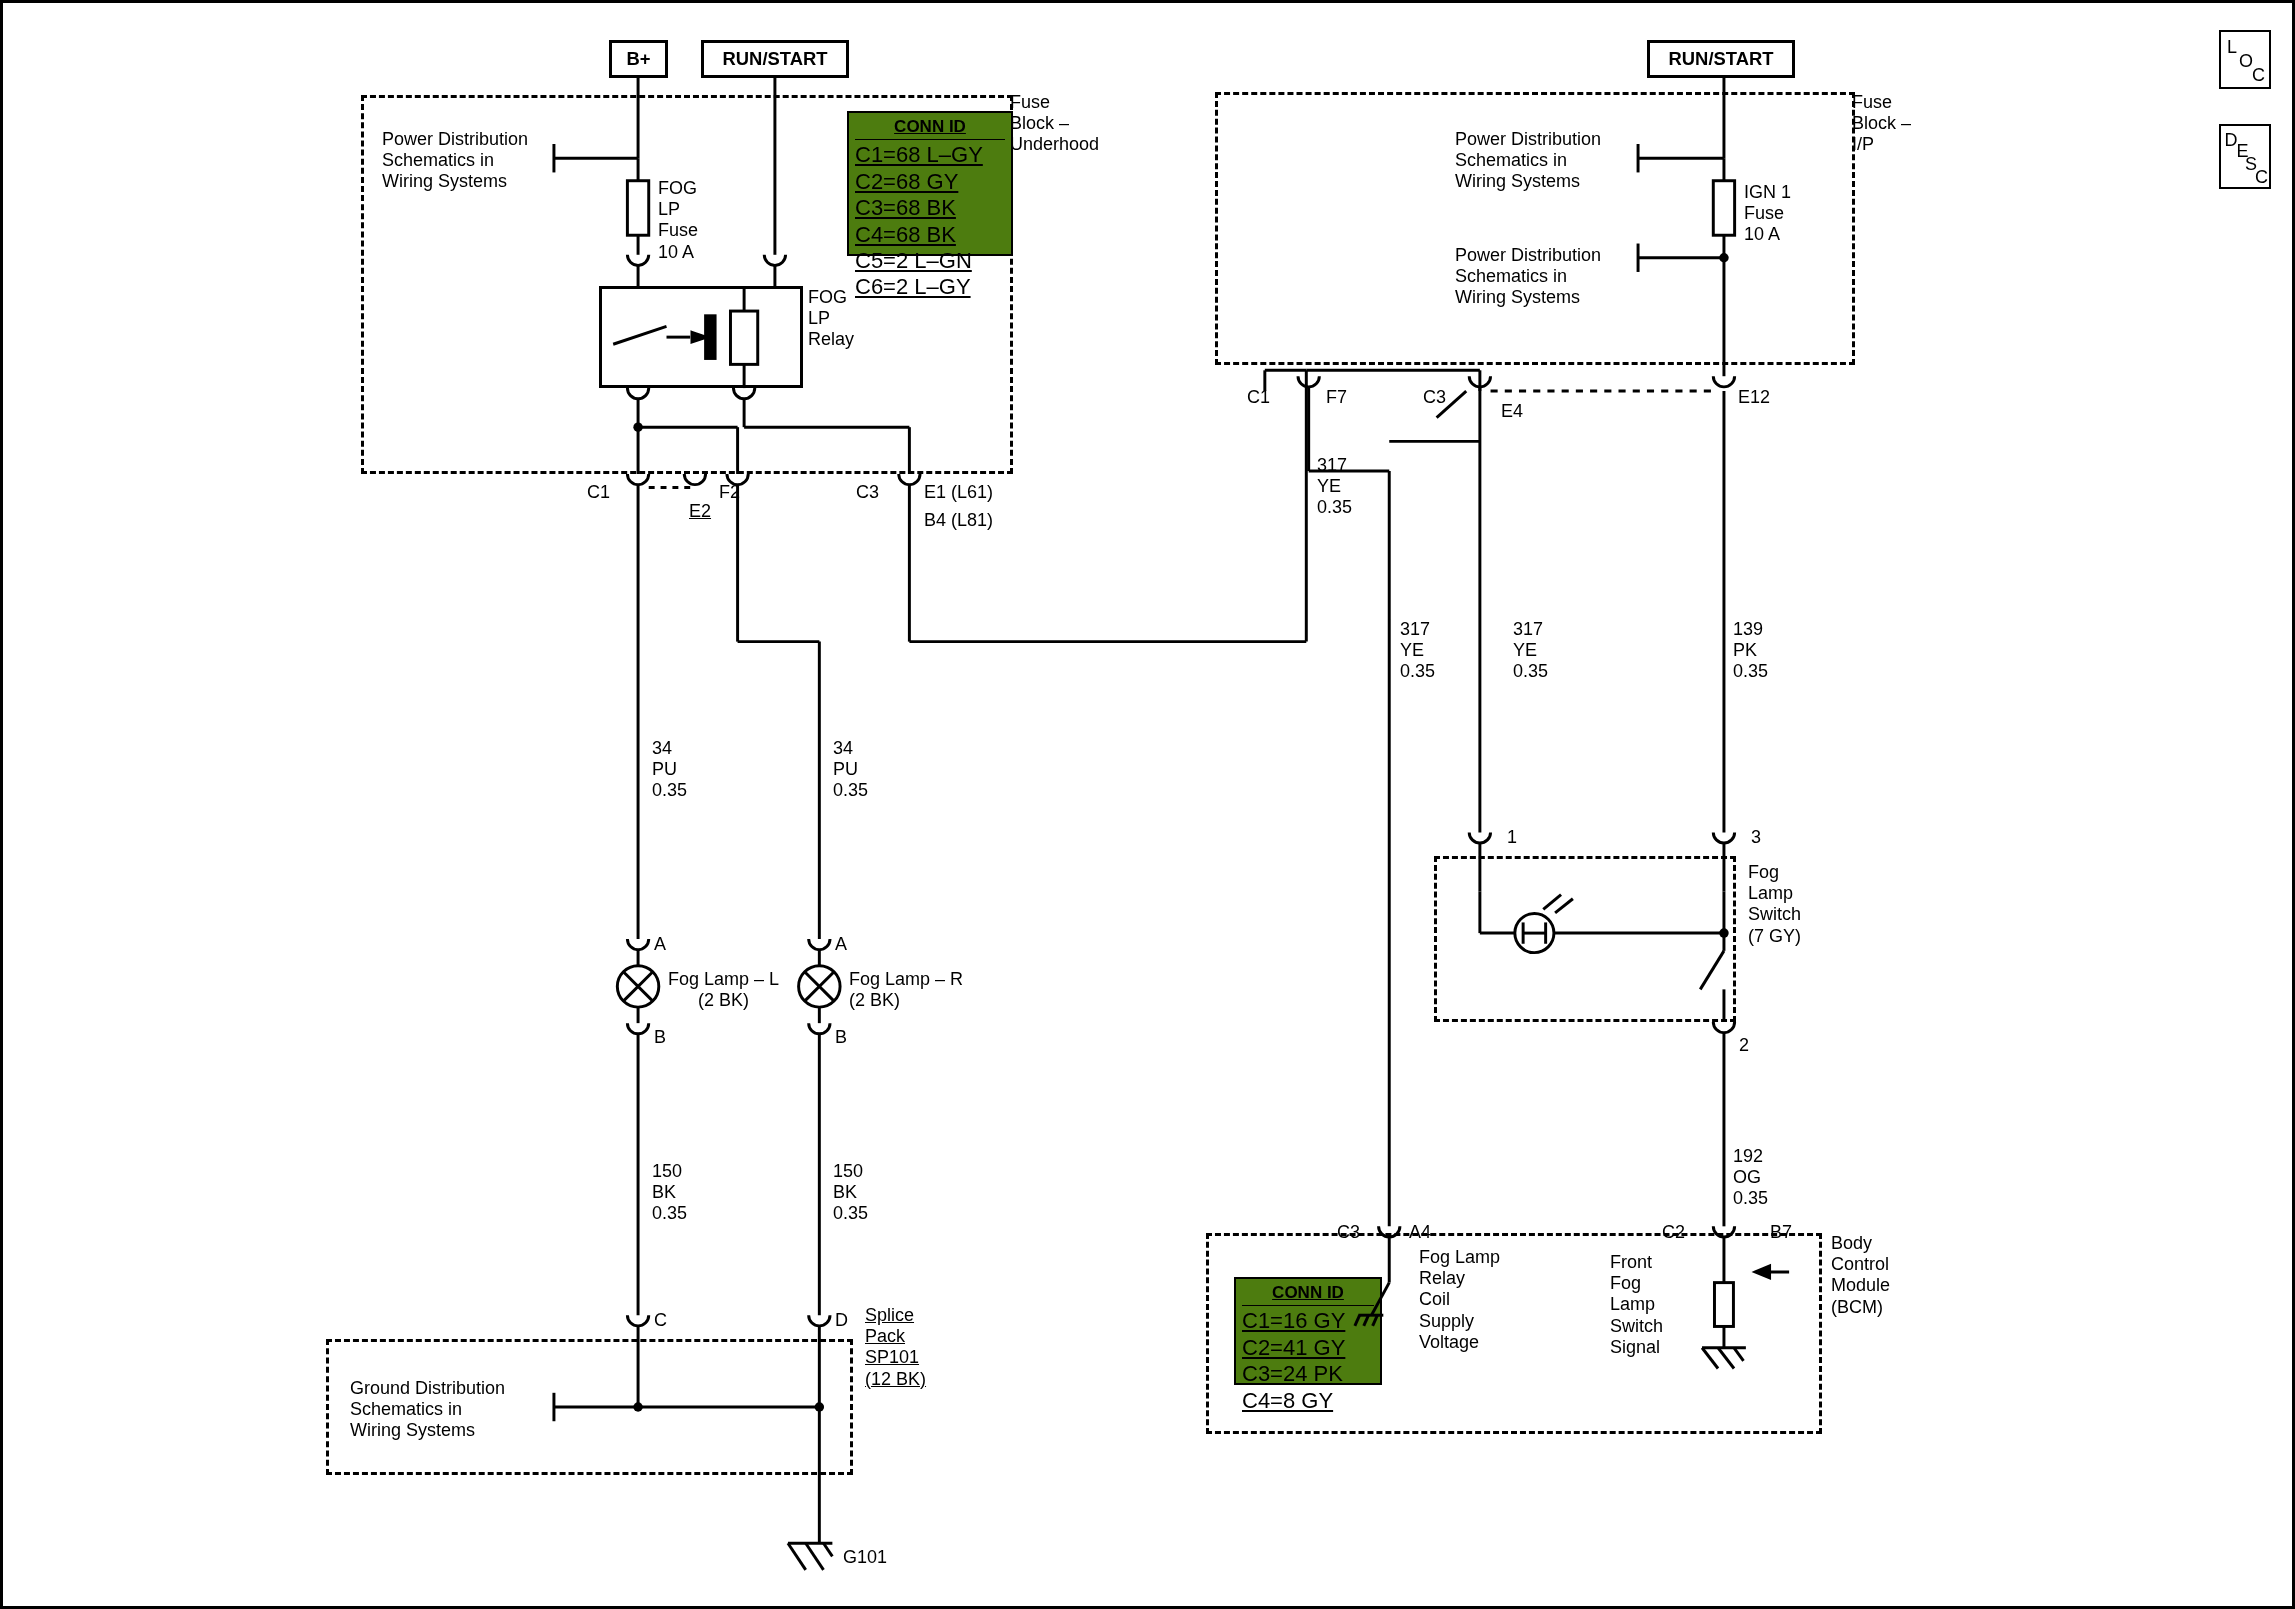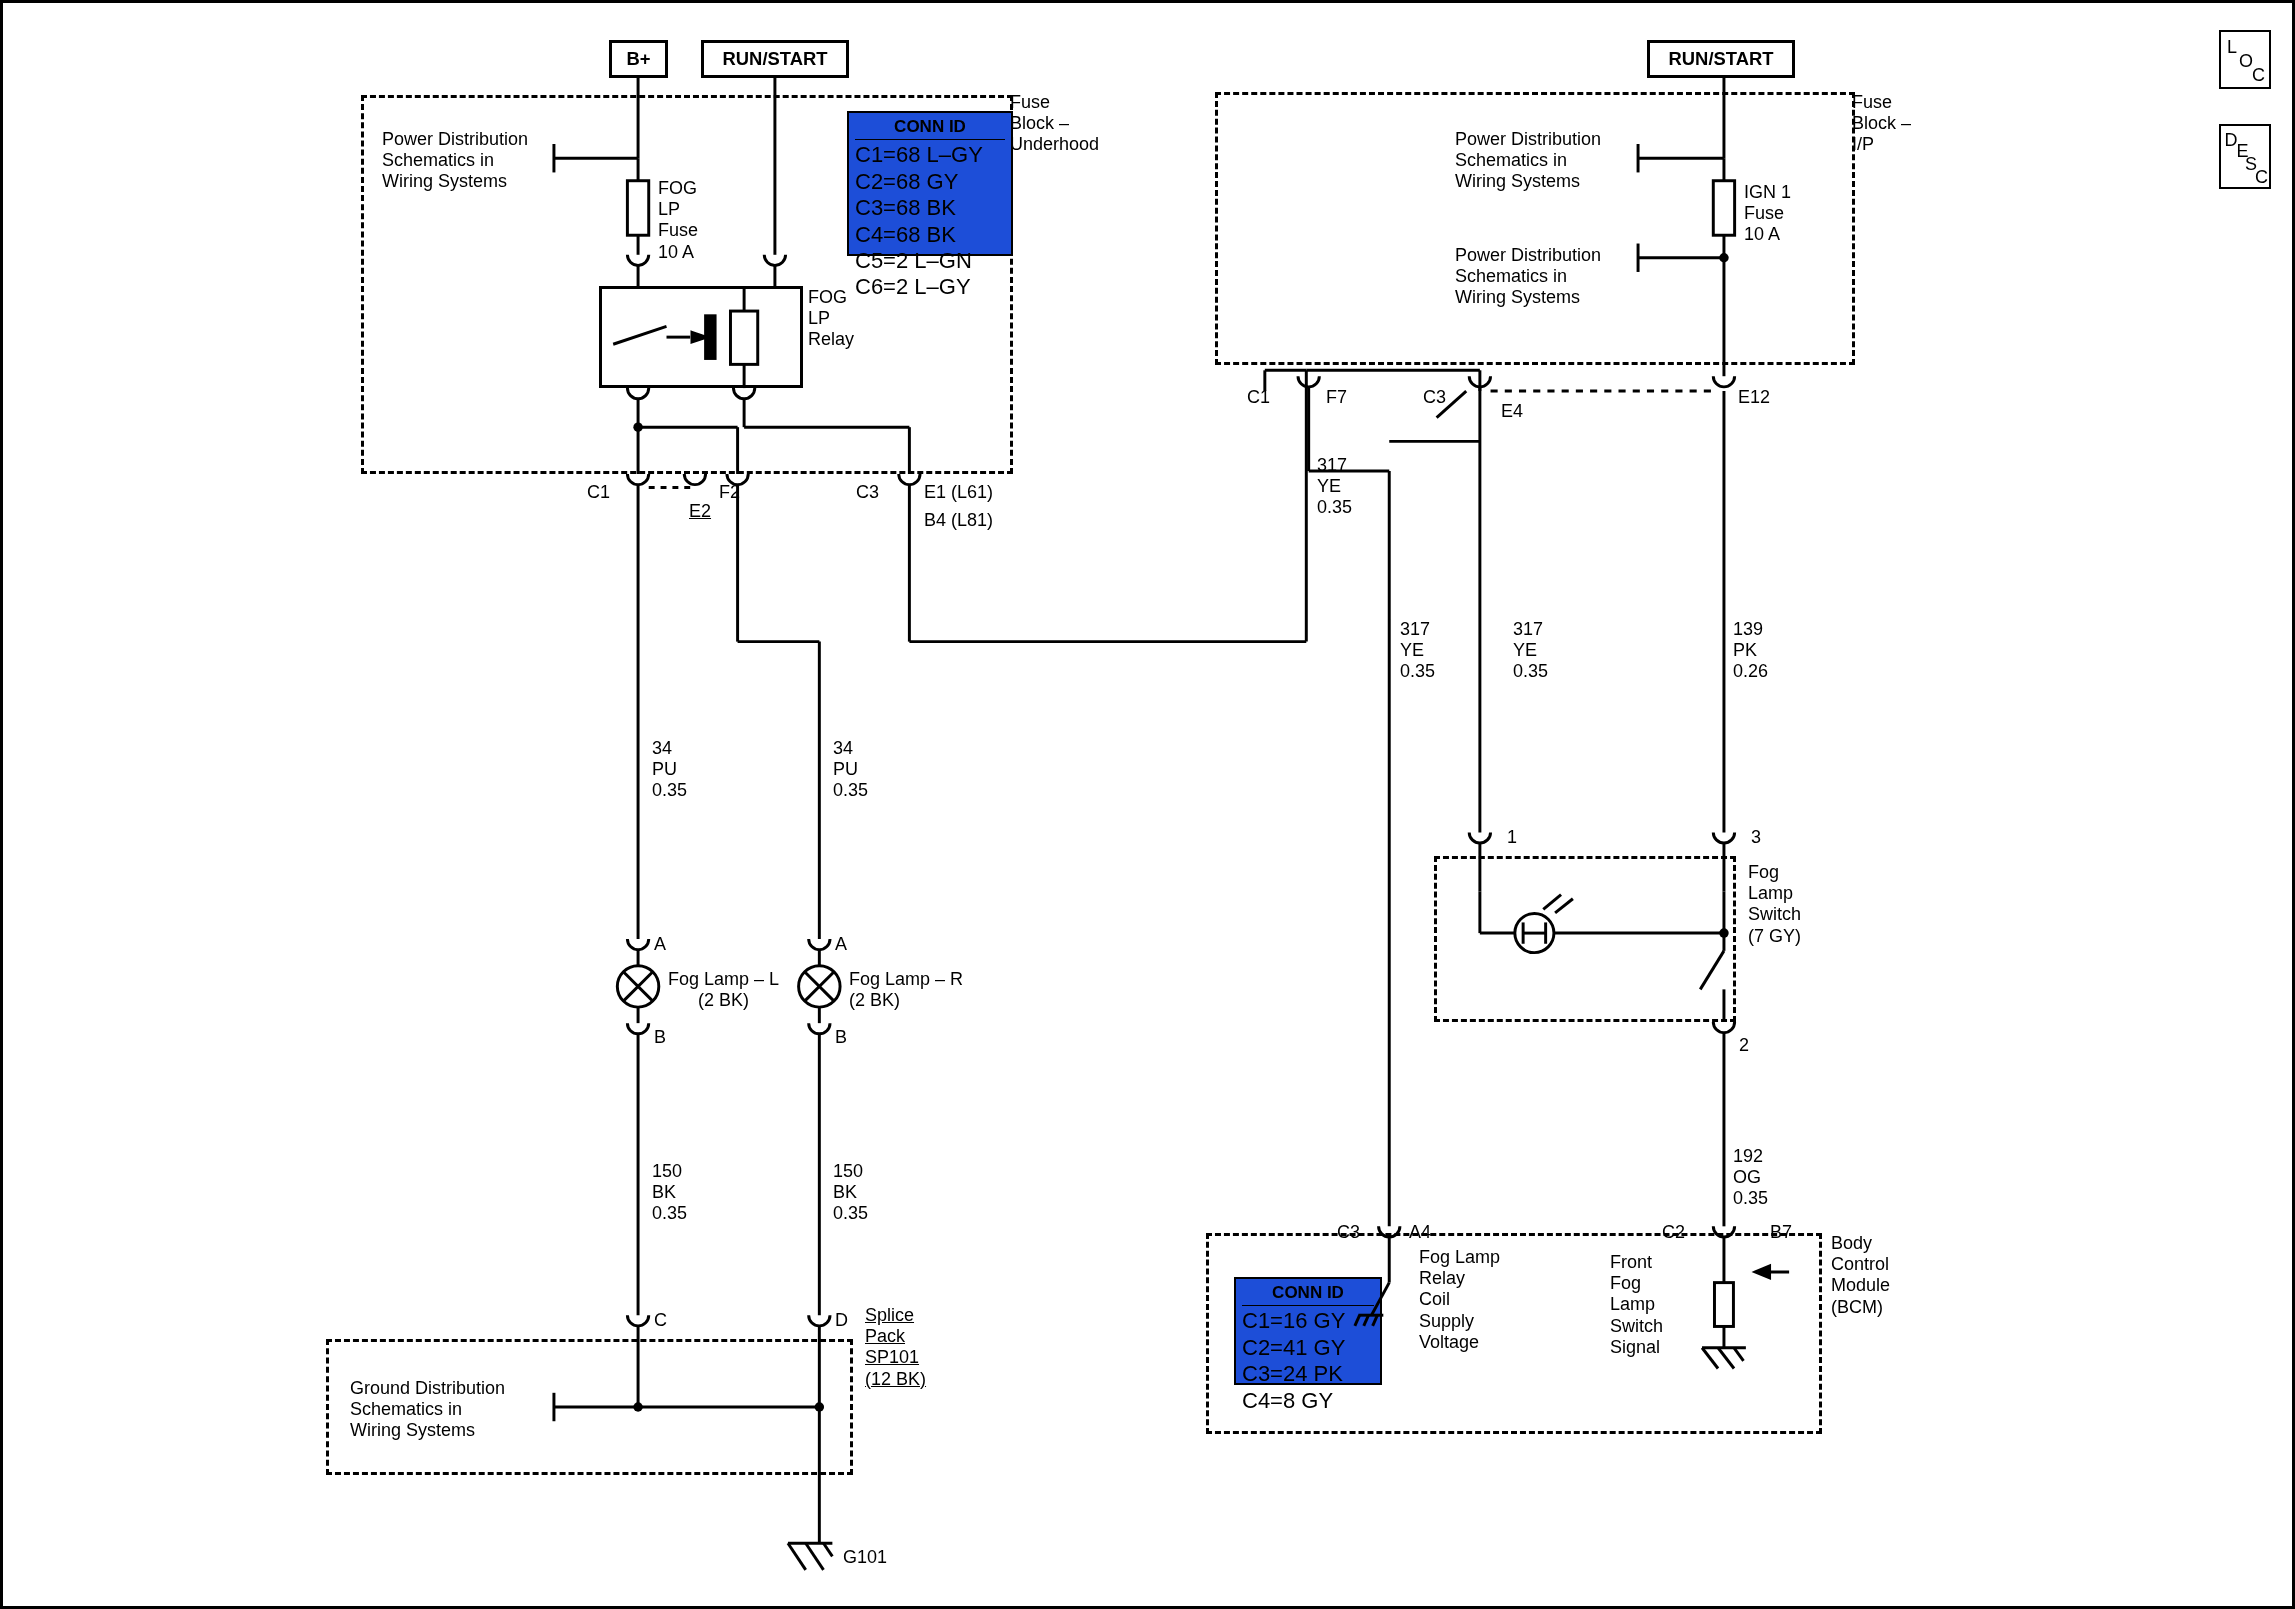--- a/index.html
+++ b/index.html
@@ -9,21 +9,21 @@
     width:2295px;height:1609px;
     background:#ffffff;
     box-sizing:border-box;
     border:3.6px solid #000;
     overflow:hidden;
   }
   .lbl{position:absolute;font-size:18px;line-height:1.18;color:#000;white-space:pre;font-family:"Liberation Sans", sans-serif;}
   .dash-box{position:absolute;border:3px dashed #000;box-sizing:border-box;}
   .solid-box{position:absolute;border:3px solid #000;box-sizing:border-box;background:#fff;}
   .tag{position:absolute;border:3px solid #000;background:#fff;display:flex;align-items:center;justify-content:center;font-size:18.4px;font-weight:bold;box-sizing:border-box;}
-  .conn-box{position:absolute;border:2.4px solid #000;background:#1d4ed8;box-sizing:border-box;padding:3.6px 6px;}
+  .conn-box{position:absolute;border:2.4px solid #000;background:#4d7c0f;box-sizing:border-box;padding:3.6px 6px;text-decoration:underline;}
   .conn-box .title{font-size:17px;font-weight:bold;text-align:center;border-bottom:1.8px solid #000;padding-bottom:2.4px;margin-bottom:2.4px;}
   .conn-box .row{font-size:22px;line-height:1.2;white-space:pre;}
   svg.ov{position:absolute;left:0;top:0;width:2295px;height:1609px;pointer-events:none;}
   .loc-btn{position:absolute;border:2.4px solid #000;background:#fff;box-sizing:border-box;}
   .loc-btn span{position:absolute;font-size:18px;}
 </style>
 </head>
 <body>
 
 <div id="root">
@@ -316,21 +316,21 @@
 YE
 0.35</div>
   <div class="lbl" style="left:1397px;top:616px;">317
 YE
 0.35</div>
   <div class="lbl" style="left:1510px;top:616px;">317
 YE
 0.35</div>
   <div class="lbl" style="left:1730px;top:616px;">139
 PK
-0.26</div>
+0.35</div>
 
   <div class="lbl" style="left:1504px;top:824px;">1</div>
   <div class="lbl" style="left:1748px;top:824px;">3</div>
   <div class="lbl" style="left:1736px;top:1032px;">2</div>
   <div class="lbl" style="left:1745px;top:859px;">Fog
 Lamp
 Switch
 (7 GY)</div>
 
   <div class="lbl" style="left:1730px;top:1099px;margin-top:44px;">192

